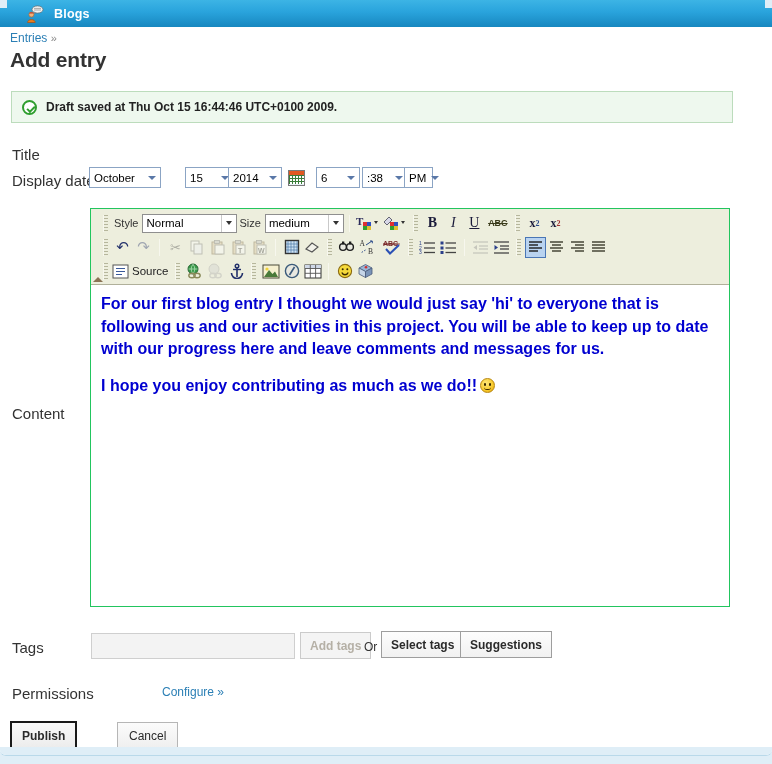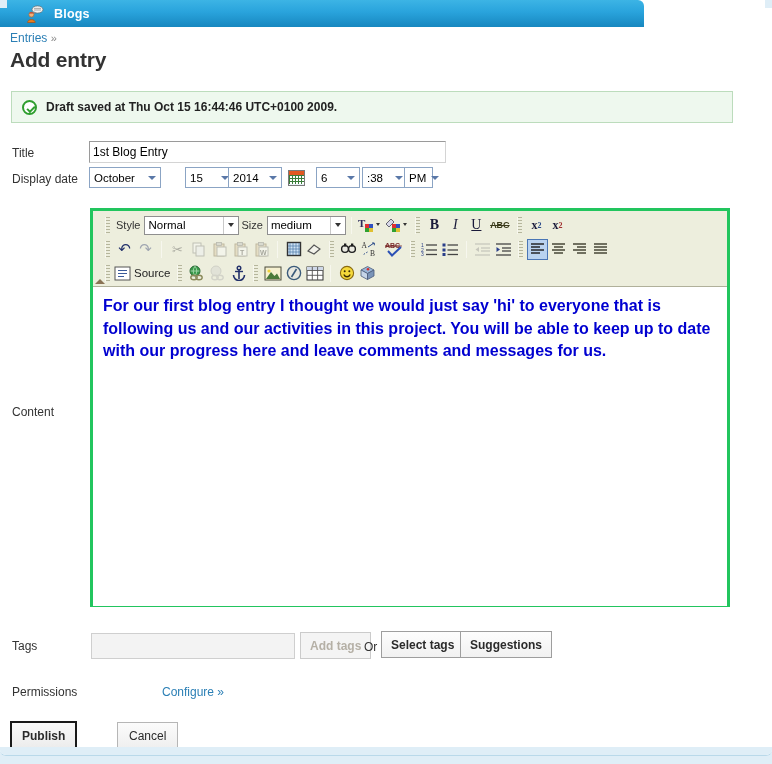--- a/index.html
+++ b/index.html
@@ -21,21 +21,21 @@
     background: #ffffff;
     border: 1px solid #b9d9ea;
     border-top: none; border-left: none; border-right: none;
     border-radius: 0 0 6px 6px;
     overflow: hidden;
   }
 
   
   #titlebar {
     position: absolute; left: 0; top: 0;
-    width: 644px; height: 27px;
+    width: 772px; height: 27px;
     background: linear-gradient(to bottom, #3cb4e5 0%, #29a3dc 45%, #1787bf 100%);
     display: flex; align-items: center;
     padding-left: 26px;
     border-radius: 6px 6px 0 0;
   }
   #titlebar .app-icon {
     width: 18px; height: 18px;
     position: relative;
     margin-right: 10px;
     flex: none;
@@ -92,21 +92,21 @@
     width: 6px; height: 3px;
     border-left: 2px solid #2f9e2f;
     border-bottom: 2px solid #2f9e2f;
     transform: rotate(-45deg);
   }
   #notice .msg { font-weight: bold; font-size: 12px; color: #222; }
 
   
   .row-label {
     position: absolute; left: 12px;
-    font-size: 12px; color: #333;
+    font-size: 15px; color: #333;
   }
 
   
   #title-input {
     position: absolute; left: 89px; top: 141px;
     width: 357px; height: 22px;
     border: 1px solid #9a9a9a;
     border-right-color: #d4d4d4; border-bottom-color: #d4d4d4;
     background: #fff;
     font-family: "Liberation Sans", sans-serif;
@@ -154,21 +154,21 @@
     background:
       repeating-linear-gradient(to right,#3a7d3a 0 1px, transparent 1px 3px),
       repeating-linear-gradient(to bottom,#3a7d3a 0 1px, transparent 1px 3px),
       #ffffff;
   }
 
   
   #editor {
     position: absolute; left: 90px; top: 208px;
     width: 640px; height: 399px;
-    border: 3px solid #22c55e;
+    border: 1px solid #22c55e;
     background: #fff;
   }
   #toolbar {
     background: #edeedd;
     border-bottom: 1px solid #b0b09a;
     padding: 2px 0 1px 0;
     position: relative;
   }
   .tb-row {
     display: flex; align-items: center;
@@ -347,21 +347,20 @@
   </div>
 
   <div id="page-title">Add entry</div>
 
   <div id="notice">
     <span class="ok-icon"></span>
     <span class="msg">Draft saved at Thu Oct 15 16:44:46 UTC+0100 2009.</span>
   </div>
 
   <div class="row-label" style="top:146px">Title</div>
-  <input id="title-input" type="text" value="1st Blog Entry" style="">
 
   <div class="row-label" style="top:172px">Display date</div>
 
   <div class="sel" style="left:89px; top:167px; width:72px;">
     <span class="txt">October</span>
     <span class="arrow-box">
         <span class="arrow"></span>
       </span>
   </div>
   <div class="sel" style="left:185px; top:167px; width:49px;">
@@ -708,20 +707,21 @@
             <path d="M15 5 L15 11 L8.5 14.5 L8.5 8.5 Z" fill="#7a94b8" stroke="#4a5a7a" stroke-width="0.8"></path>
             <circle cx="9" cy="4.3" r="1.3" fill="#d03030"></circle>
           </svg>
         </span>
       </div>
       <span class="collapse-arrow"></span>
     </div>
 
     <div id="editor-body">
       <p>For our first blog entry I thought we would just say 'hi' to everyone that is following us and our activities in this project. You will be able to keep up to date with our progress here and leave comments and messages for us.</p>
+      <p><span>I hope you enjoy contributing as much as we do!!</span><span class="emoji"><span></span></span></p>
     </div>
   </div>
 
   <div class="row-label" style="top:639px">Tags</div>
   <input id="tags-input" type="text" value="" style="">
   <div class="btn disabled" style="left:300px; top:632px;">Add tags</div>
   <div id="or-label">Or</div>
   <div class="btn" style="left:381px; top:631px;">Select tags</div>
   <div class="btn" style="left:460px; top:631px;">Suggestions</div>
 

